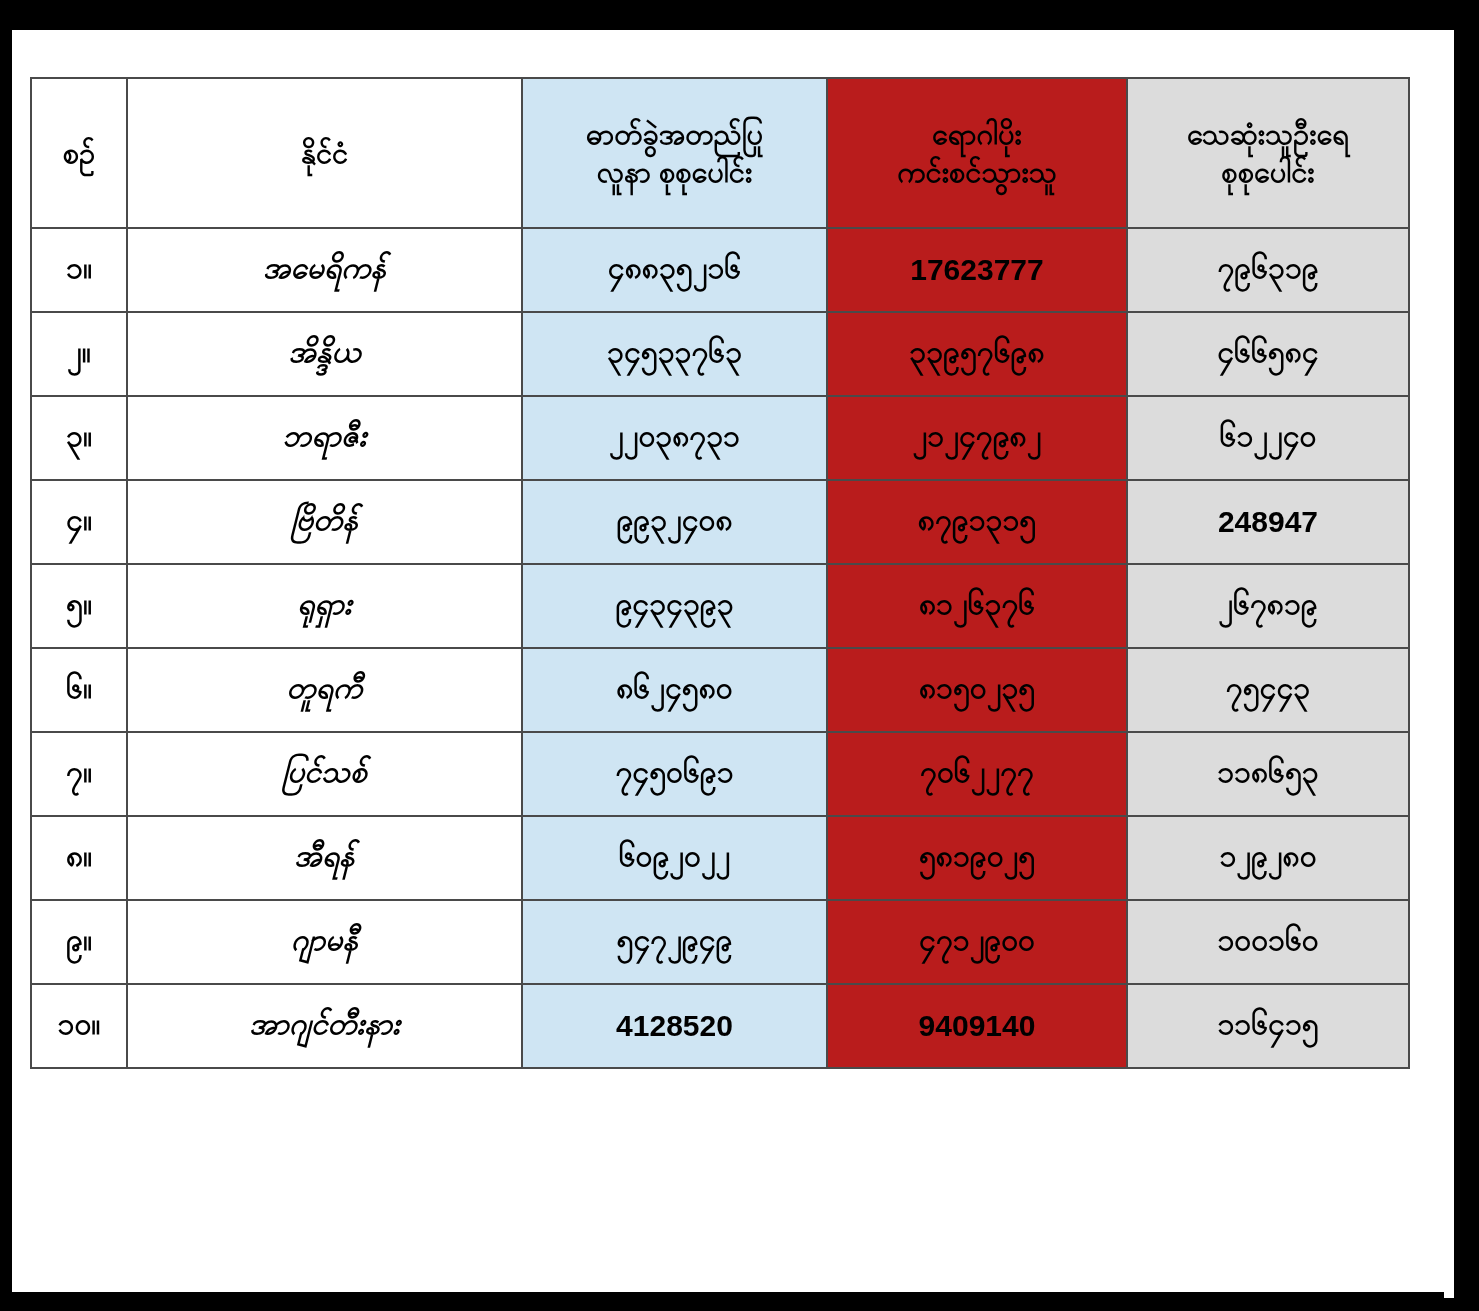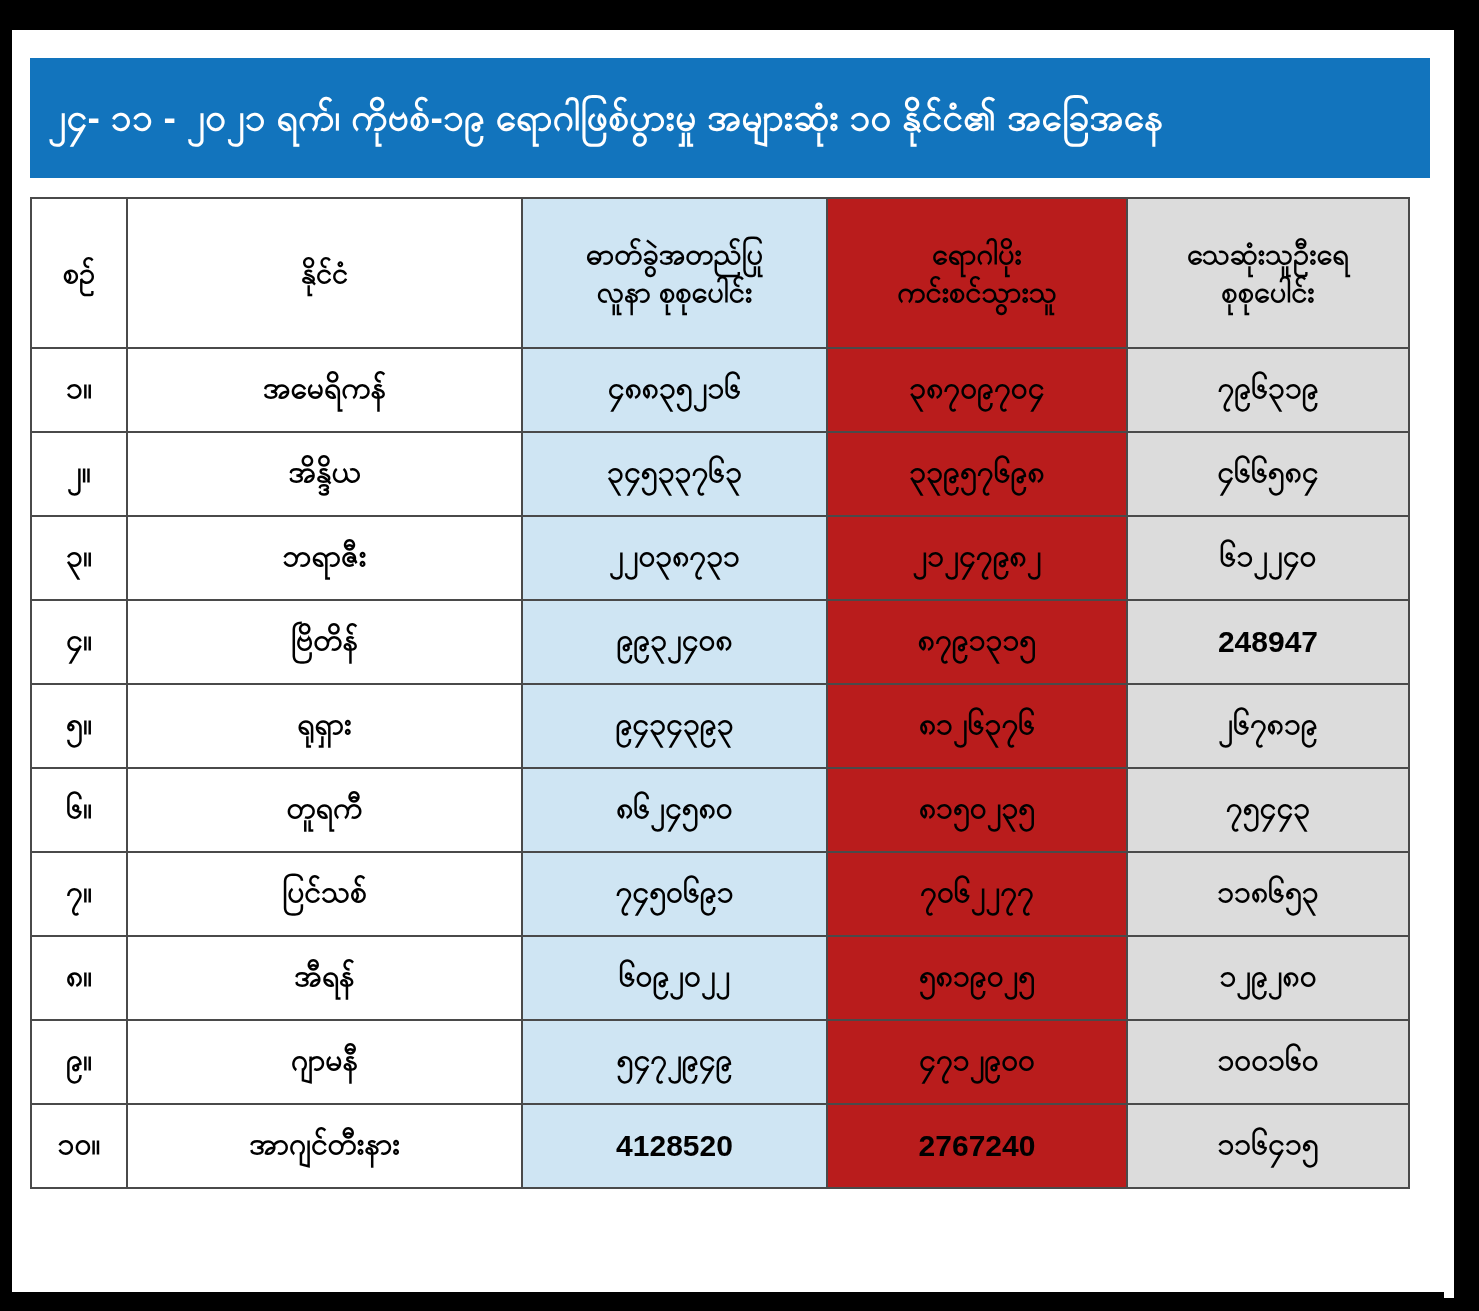--- a/index.html
+++ b/index.html
@@ -85,40 +85,38 @@
   .col-gray { background: #dcdcdc; margin-left: 12px; }
   .col-white { background: #ffffff; }
 
   td.idx {
     text-align: center;
     padding-left: 4px;
   }
   td.country {
     text-align: left;
     padding-left: 34px;
+    font-style: italic;
   }
   .edge-strip {
     position: absolute;
     right: 0px;
     top: 338px;
     width: 10px;
     height: 930px;
     background: #ffffff;
   }
 </style>
 </head>
 <body>
 
 <div class="page">
   <div class="sheet">
     <div class="inner">
 
-      <div class="title-bar">
-        <div class="title-text">၂၄- ၁၁ - ၂၀၂၁ ရက်၊ ကိုဗစ်-၁၉ ရောဂါဖြစ်ပွားမှု အများဆုံး ၁၀ နိုင်ငံ၏ အခြေအနေ</div>
-      </div>
 
       <table class="data">
         <colgroup>
           <col class="c0">
             <col class="c1">
             <col class="c2">
             <col class="c3">
             <col class="c4">
         </colgroup>
         <thead>
@@ -137,21 +135,21 @@
               <div>သေဆုံးသူဦးရေ</div>
               <div>စုစုပေါင်း</div>
             </th>
           </tr>
         </thead>
         <tbody>
           <tr>
             <td class="col-white idx">၁။</td>
             <td class="col-white country">အမေရိကန်</td>
             <td class="col-blue">၄၈၈၃၅၂၁၆</td>
-            <td class="col-cream">၃၈၇၀၉၇၀၄</td>
+            <td class="col-cream">17623777</td>
             <td class="col-gray">၇၉၆၃၁၉</td>
           </tr>
           <tr>
             <td class="col-white idx">၂။</td>
             <td class="col-white country">အိန္ဒိယ</td>
             <td class="col-blue">၃၄၅၃၃၇၆၃</td>
             <td class="col-cream">၃၃၉၅၇၆၉၈</td>
             <td class="col-gray">၄၆၆၅၈၄</td>
           </tr>
           <tr>
@@ -200,21 +198,21 @@
             <td class="col-white idx">၉။</td>
             <td class="col-white country">ဂျာမနီ</td>
             <td class="col-blue">၅၄၇၂၉၄၉</td>
             <td class="col-cream">၄၇၁၂၉၀၀</td>
             <td class="col-gray">၁၀၀၁၆၀</td>
           </tr>
           <tr>
             <td class="col-white idx">၁၀။</td>
             <td class="col-white country">အာဂျင်တီးနား</td>
             <td class="col-blue">4128520</td>
-            <td class="col-cream">2767240</td>
+            <td class="col-cream">9409140</td>
             <td class="col-gray">၁၁၆၄၁၅</td>
           </tr>
         </tbody>
       </table>
 
     </div>
     <div class="edge-strip"></div>
   </div>
 </div>
 

